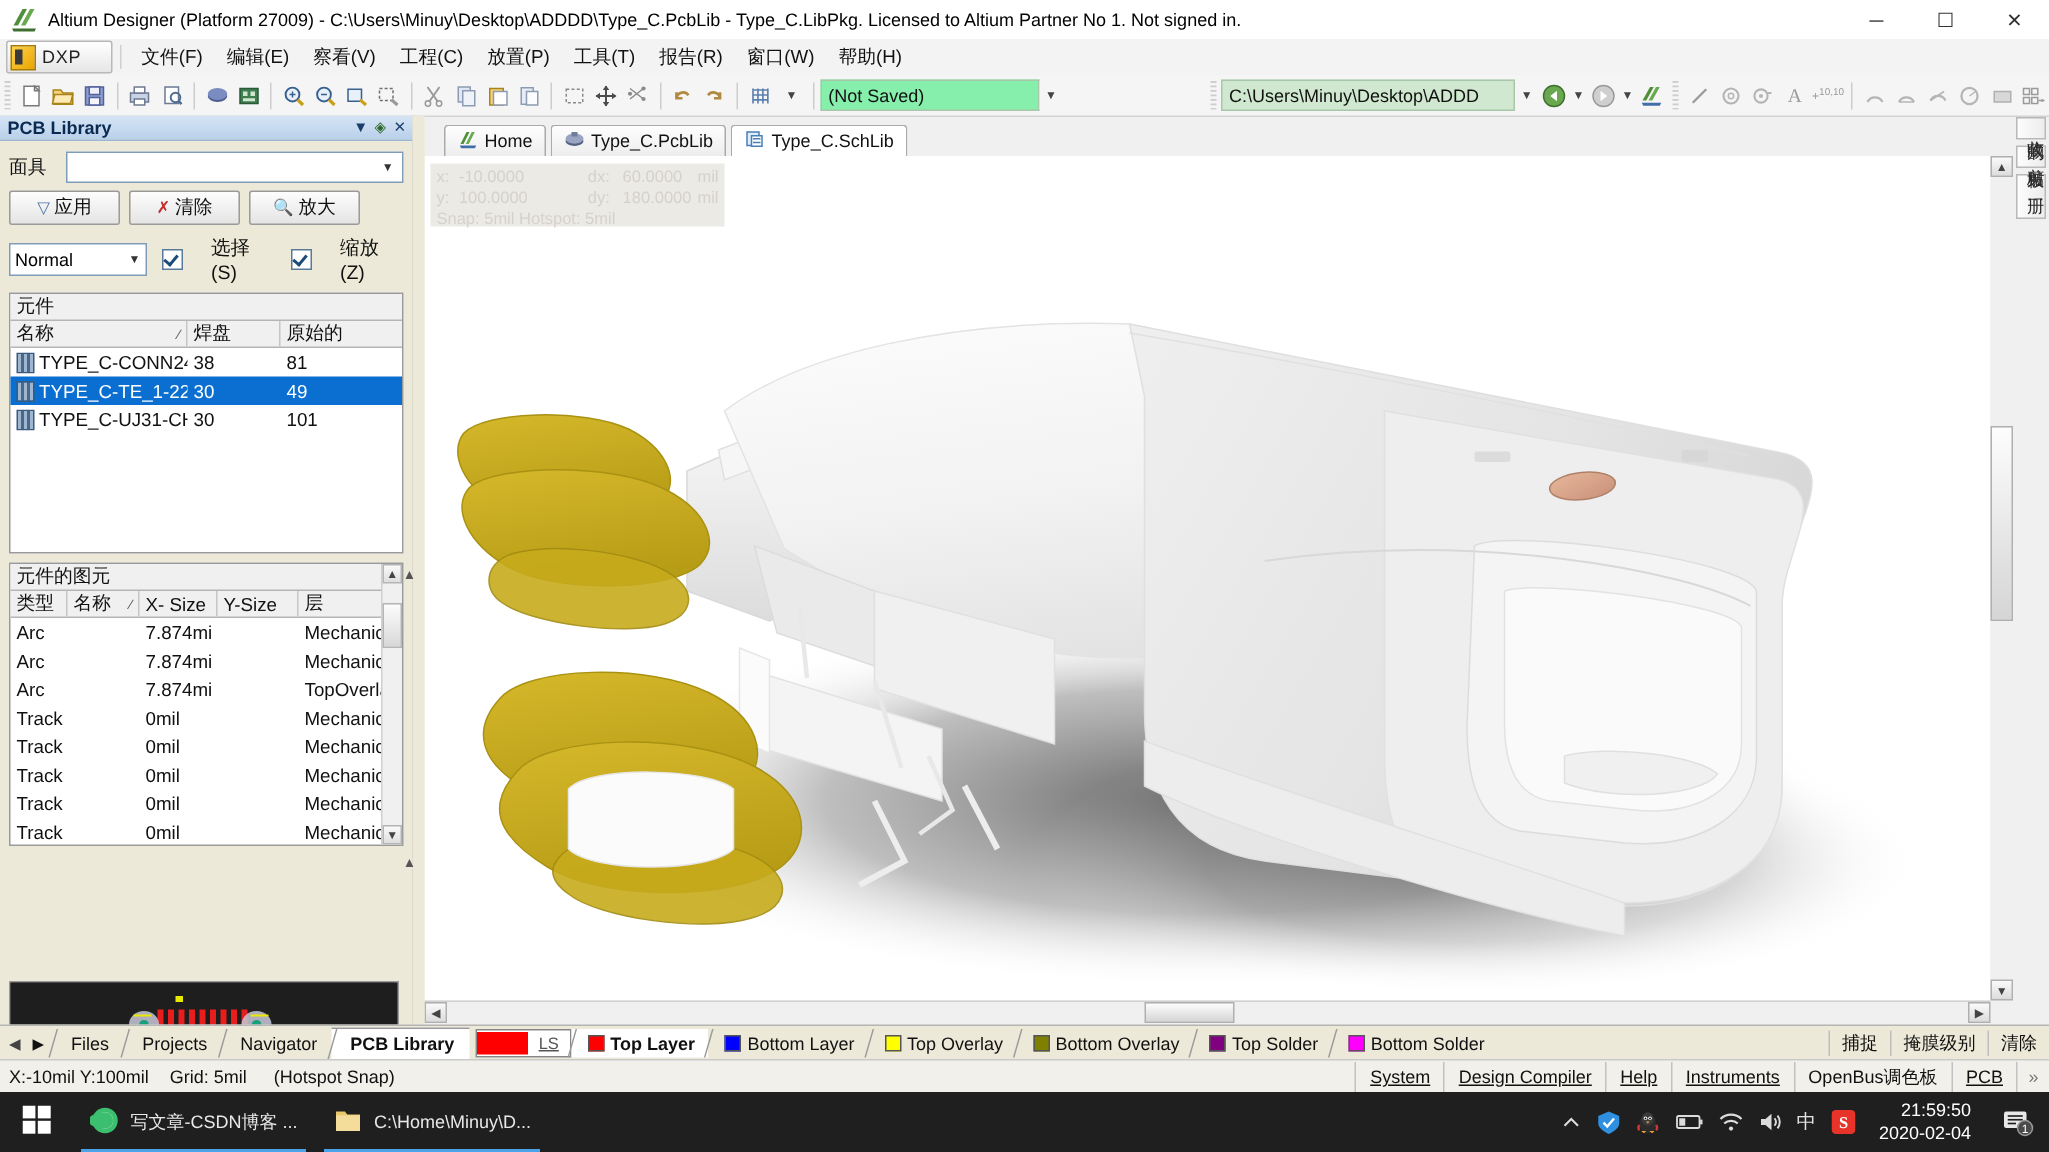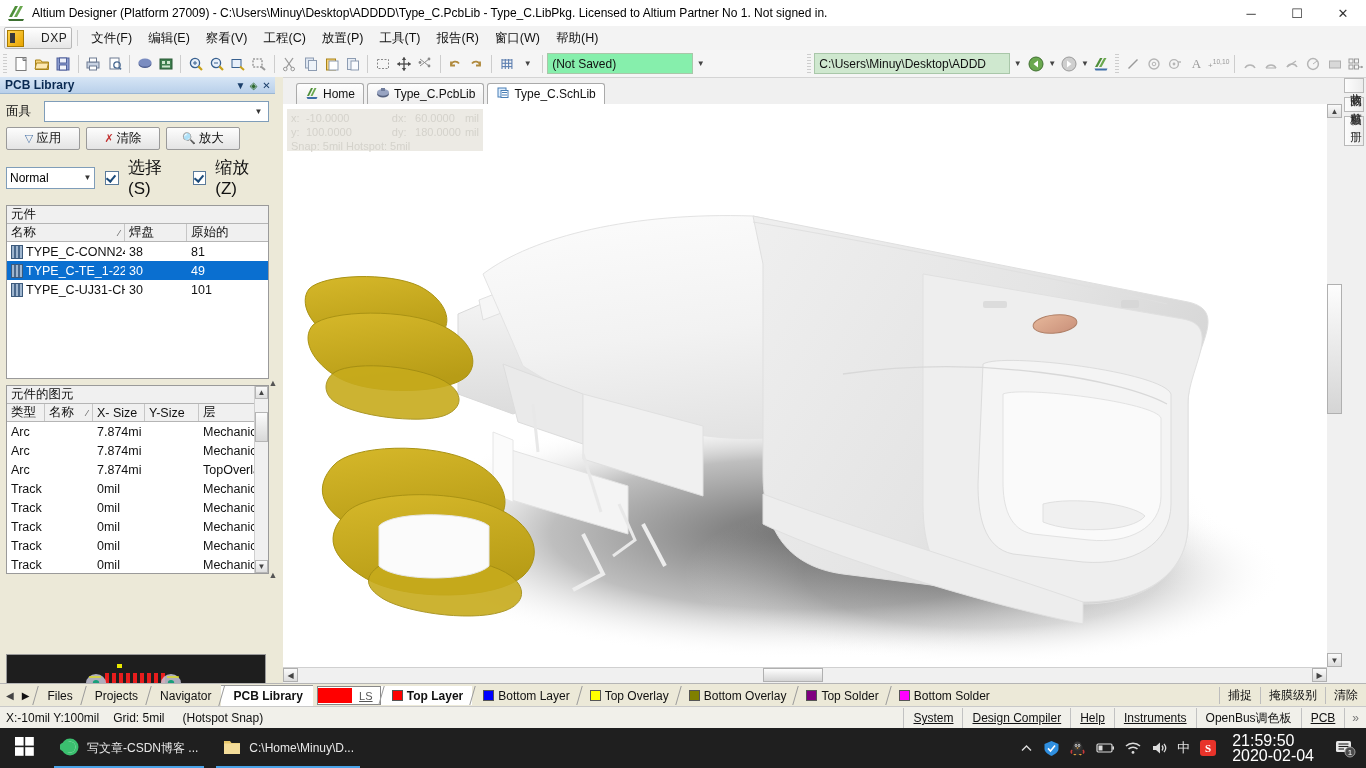--- a/index.html
+++ b/index.html
@@ -30,24 +30,23 @@
   .tb-btn:last-child { }
   .tb-btn .gl { line-height: 1; }
 
   
   .menubar {
     position: absolute; left: 0; top: 26px; width: 1366px; height: 24px;
     background: #f3f3f3; border-bottom: 1px solid #e3e3e3;
     display: flex; align-items: center;
   }
   .dxp-btn {
-    display: flex; align-items: center; height: 20px; margin-left: 4px; padding: 0 4px 0 2px;
+    display: flex; align-items: center; height: 20px; margin-left: 4px; padding: 0 20px 0 2px;
     border: 1px solid #b8b8b8; background: linear-gradient(#ffffff,#e6e6e6);
     border-radius: 2px;
-    gap: 13px;
   }
   .dxp-ico {
     width: 15px; height: 15px; margin-right: 4px;
     background: linear-gradient(135deg,#ffd34d 0%,#e8a400 100%);
     border: 1px solid #a87a00;
     position: relative;
   }
   .dxp-ico:after {
     content: ""; position: absolute; left: 2px; top: 2px; width: 5px; height: 10px;
     background: #3a3a3a;
@@ -117,21 +116,21 @@
     font-size: 12.5px; color: #111; gap: 3px;
   }
   .pbtn .gi { font-size: 11px; }
 
   .opt-row { display: flex; align-items: center; gap: 10px; margin-bottom: 6px; }
   .sel-normal {
     width: 84px; height: 20px; background: #fff; border: 1px solid #7f9db9;
     display: flex; align-items: center; padding: 0 3px; font-size: 12px; color:#000;
   }
   .sel-normal .ar { margin-left: auto; font-size: 8px; color: #333; }
-  .chk { display: flex; align-items: center; gap: 9px; font-size: 17px; color:#111; }
+  .chk { display: flex; align-items: center; gap: 19px; font-size: 13px; color:#111; }
   .cbox {
     width: 12px; height: 12px; border: 1px solid #5a7a9a; background: #fff;
     position: relative;
   }
   .cbox.on:after {
     content: ""; position: absolute; left: 2px; top: 1px; width: 4px; height: 7px;
     border: solid #1b4b7a; border-width: 0 2px 2px 0; transform: rotate(40deg);
   }
 
   
@@ -285,21 +284,21 @@
   .tb-app {
     height: 40px; display: flex; align-items: center; gap: 7px; padding: 0 12px;
     color: #e8e8e8; font-size: 12px; white-space: nowrap; position: relative;
   }
   .tb-app.active { background: #3b3b3b; }
   .tb-app:after {
     content:""; position:absolute; left: 6px; right: 6px; bottom: 0; height: 2px; background:#4aa3e8;
   }
   .tray { margin-left: auto; display: flex; align-items: center; gap: 10px; padding-right: 6px; }
   .tray .ti { color: #e2e2e2; font-size: 13px; display:flex; align-items:center; }
-  .clock { color: #fff; font-size: 16px; text-align: left; line-height: 15px; padding: 0 6px; }
+  .clock { color: #fff; font-size: 12px; text-align: right; line-height: 15px; padding: 0 6px; }
   .notif { width: 30px; display:flex; align-items:center; justify-content:center; position: relative; }
 </style>
 </head>
 <body>
 
 <div id="app">
 
   <div class="titlebar">
     <div class="tb-icon">
       <svg width="20" height="18" viewBox="0 0 20 18">

